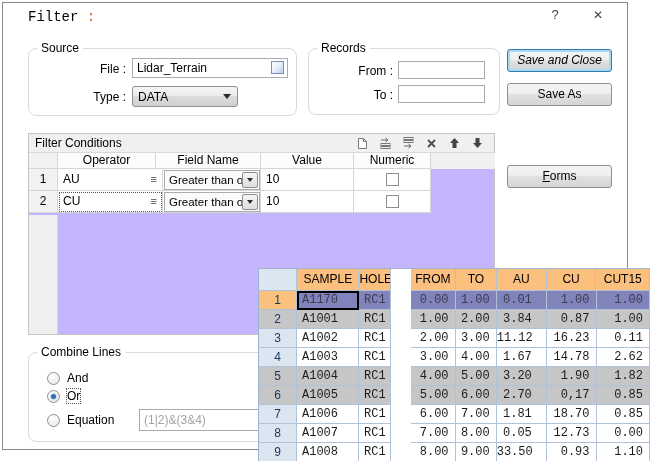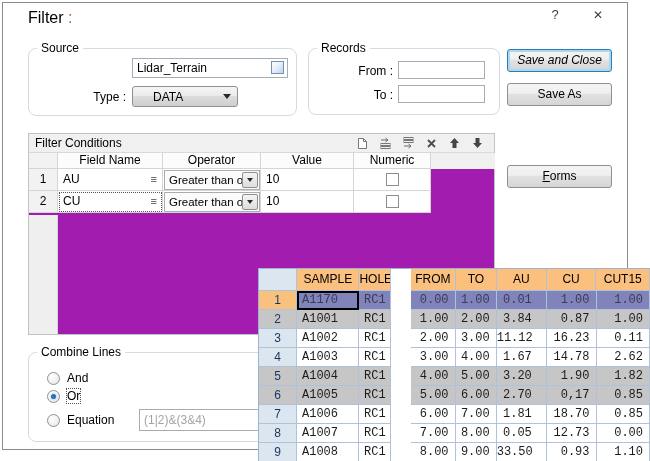--- a/index.html
+++ b/index.html
@@ -1,51 +1,51 @@
 <!DOCTYPE html>
 <html><head>
 <meta charset="utf-8">
 <style>
   * { box-sizing: border-box; margin: 0; padding: 0; }
   html,body { width:650px; height:461px; }
   body { position:relative; background:#fff; font-family:"Liberation Sans",sans-serif; font-size:12px; color:#000; overflow:hidden; }
 
   .dialog { position:absolute; left:2px; top:2px; width:626px; height:448px; background:#fff; border:1px solid #8A8A8A; }
 
-  .dlg-title { position:absolute; left:25px; top:6px; font-size:16px; }
+  .dlg-title { position:absolute; left:25px; top:6px; font-size:14px;font-family:Liberation Mono, monospace; }
   .dlg-title .colon { color:#C4622D; }
   .titlebtn { position:absolute; top:3px; width:18px; height:18px; text-align:center; line-height:18px; color:#3F3F3F; font-size:13px; cursor:default; }
   .help-btn { left:543px; }
   .close-btn { left:586px; font-size:12px; }
 
   
   .group { position:absolute; border:1px solid #D5DBE2; border-radius:8px; }
   .group > .legend { position:absolute; top:-8px; left:8px; background:#fff; padding:0 4px; font-size:12px; }
 
   .g-source { left:25px; top:45px; width:269px; height:68px; }
   .g-records { left:305px; top:45px; width:192px; height:67px; }
   .g-combine { left:25px; top:349px; width:467px; height:90px; }
 
   .fld-label { position:absolute; text-align:right; font-size:12px; }
   .txt { position:absolute; border:1px solid #A5ACB5; background:#fff; font-family:"Liberation Sans",sans-serif; font-size:12px; padding:0 4px; }
   input.txt { outline:none; }
 
   .browse-btn { position:absolute; width:13px; height:13px; border:1px solid #7292B8; background:linear-gradient(135deg,#FDFEFF 0%,#E8F0FA 45%,#BCD2EC 100%); }
 
   .combo { border:1px solid #8E8F8F; border-radius:3px; background:linear-gradient(#F5F5F5,#EBEBEB 45%,#DDDDDD 46%,#CFCFCF); position:absolute; display:flex; align-items:center; }
-  .combo .ct { flex:1; padding-left:20px; white-space:nowrap; overflow:hidden; }
+  .combo .ct { flex:1; padding-left:5px; white-space:nowrap; overflow:hidden; }
   .tri-down { width:0; height:0; border-left:4px solid transparent; border-right:4px solid transparent; border-top:5px solid #2B2B2B; margin-right:6px; }
 
   
   .btn { position:absolute; left:504px; width:105px; height:23px; border:1px solid #8E8F8F; border-radius:3px; background:linear-gradient(#F4F4F4,#EFEFEF 45%,#E2E2E2 46%,#D5D5D5); font-family:"Liberation Sans",sans-serif; font-size:12px; text-align:center; line-height:21px; cursor:default; }
   .btn.default { border:1px solid #2D7DAF; box-shadow:inset 0 0 0 2px #A9D9F2;font-style:italic; }
   .btn .u { text-decoration:underline; }
 
   
-  .fc-panel { position:absolute; left:25px; top:130px; width:467px; height:202px; border:1px solid #C3C3C3; background:#a21caf; }
+  .fc-panel { position:absolute; left:25px; top:130px; width:467px; height:202px; border:1px solid #C3C3C3; background:#c4b5fd; }
   .fc-titlebar { height:19px; background:#F0F0F0; display:flex; align-items:center; border-bottom:1px solid #D9D9D9; }
   .fc-titlebar .fc-title { padding-left:6px; font-size:12px; }
   .fc-tools { margin-left:auto; display:flex; align-items:center; gap:9px; padding-right:10px; }
   .tool { width:14px; height:14px; display:flex; align-items:center; justify-content:center; }
 
   .fc-grid { width:402px; }
   .fc-row { display:flex; }
   .fc-row .c { border-right:1px solid #D5D5D5; border-bottom:1px solid #D5D5D5; overflow:hidden; }
   .fc-head .c { height:16px; line-height:15px; text-align:center; font-size:12px; background:#FCFCFC; }
   .fc-body .c { height:22px; line-height:21px; font-size:12px; background:#fff; }
@@ -109,20 +109,21 @@
 
 <div class="dialog">
 
   <div class="dlg-title"><span>Filter</span><span class="colon"> <span>:</span></span></div>
   <div class="titlebtn help-btn">?</div>
   <div class="titlebtn close-btn">✕</div>
 
   <div class="group g-source">
     <span class="legend">Source</span>
   </div>
+  <div class="fld-label" style="left:30px;top:59px;width:93px;">File :</div>
   <input class="txt" style="left: 129px; top: 55px; width: 156px; height: 20px;" value="Lidar_Terrain">
   <div class="browse-btn" style="left:268px;top:58px;"></div>
   <div class="fld-label" style="left:30px;top:87px;width:93px;">Type :</div>
   <div class="combo" style="left:129px;top:83px;width:106px;height:21px;">
     <span class="ct">DATA</span>
     <span class="tri-down"></span>
   </div>
 
   <div class="group g-records">
     <span class="legend">Records</span>
@@ -176,22 +177,22 @@
             </svg>
         </span>
       </span>
     </div>
 
     <div class="hdr-filler"></div>
 
     <div class="fc-grid">
       <div class="fc-row fc-head">
         <div class="c cw-gut"></div>
+        <div class="c cw-op">Operator</div>
         <div class="c cw-field">Field Name</div>
-        <div class="c cw-op">Operator</div>
         <div class="c cw-val" style="padding-left:0;text-align:center;">Value</div>
         <div class="c cw-num">Numeric</div>
       </div>
 
       <div class="fc-row fc-body">
         <div class="c cw-gut">1</div>
         <div class="c cw-field cell-field">
           <span>AU</span>
           <span class="grip">≡</span>
         </div>

